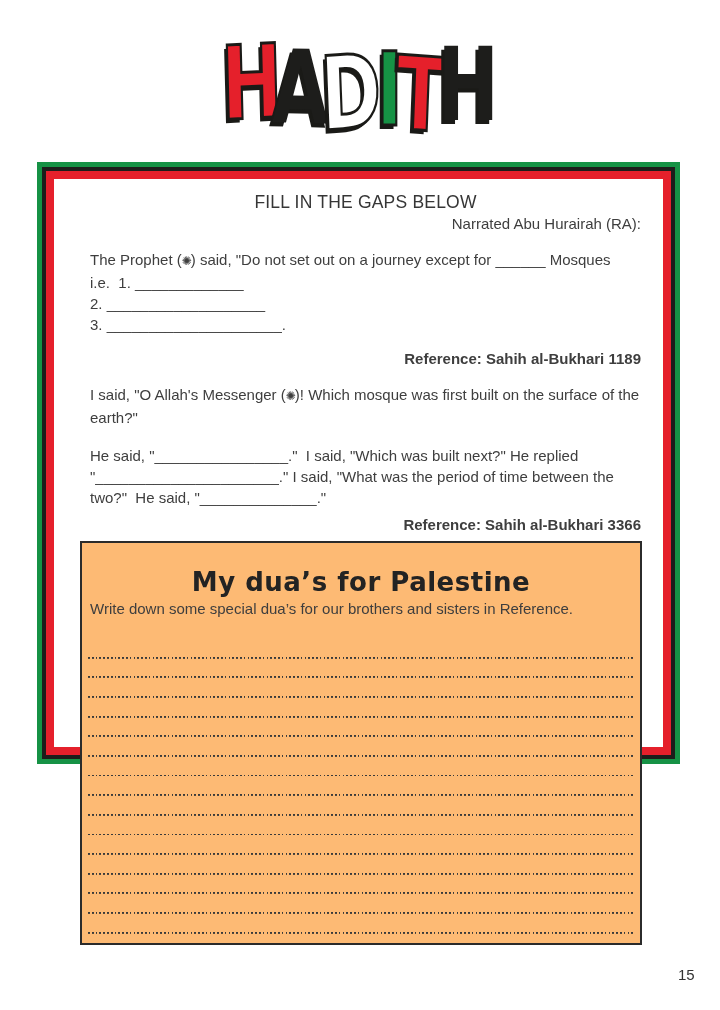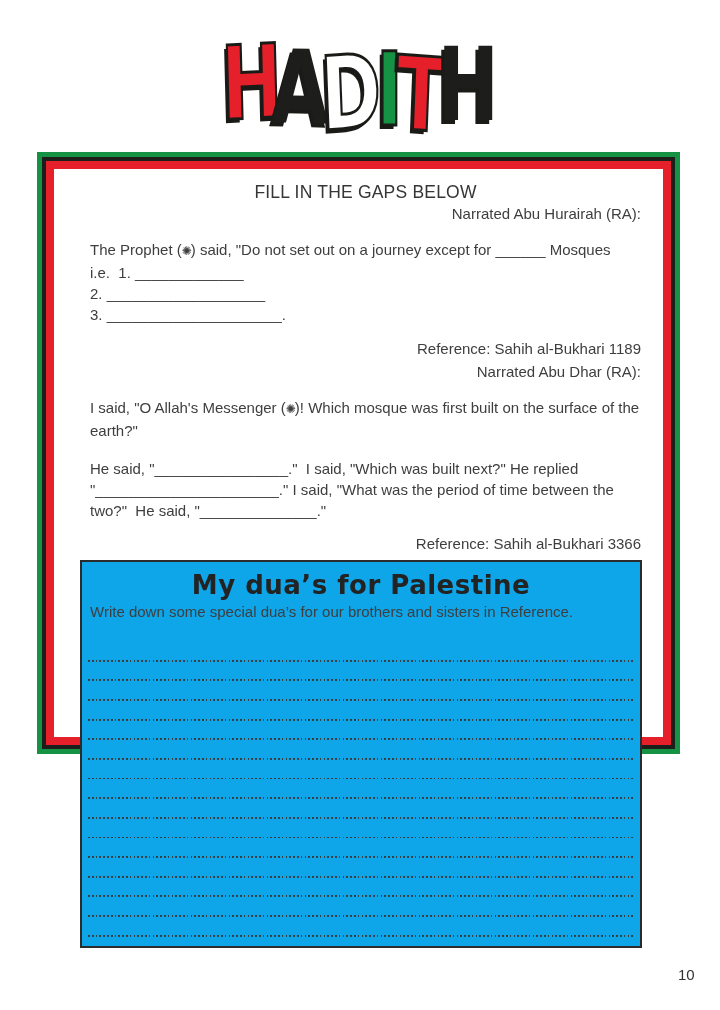--- a/index.html
+++ b/index.html
@@ -16,37 +16,37 @@
   }
   .letter{display:block;text-shadow:-4px 4px 0 #1a1a17;}
   .letter.outlined{-webkit-text-stroke:3px #1a1a17;}
   .l0{transform:rotate(-2deg) translateY(2px);}
   .l1{margin-left:-14px;transform:translateY(7px) rotate(1deg);}
   .l2{margin-left:-12px;transform:translateY(12px) rotate(-3deg);}
   .l3{margin-left:-8px;transform:translateY(9px);}
   .l4{margin-left:-10px;transform:translateY(14px) rotate(3deg);}
   .l5{margin-left:-12px;transform:translateY(4px);}
   
-  .frame{position:absolute;left:37px;top:152px;width:643px;height:602px;
+  .frame{position:absolute;left:37px;top:162px;width:643px;height:602px;
     box-sizing:border-box;border:5px solid #169245;}
   .frame-mid{box-sizing:border-box;width:100%;height:100%;border:4px solid #1d1d1b;}
   .frame-inner{box-sizing:border-box;width:100%;height:100%;border:8px solid #e5202b;background:#fff;}
   .content{box-sizing:border-box;height:100%;padding:12px 22px 0 36px;font-size:15px;line-height:21px;}
   
   .ws-heading{text-align:center;font-size:17.5px;letter-spacing:.2px;color:#363636;line-height:22px;}
   .narrator{white-space:pre-wrap;text-align:right;}
   .para{margin:15px 0 0 0;white-space:pre-wrap;}
   .para.ans{margin-top:17px;}
-  .reference{text-align:right;margin-top:13px;}
-  .reference.r2{margin-top:12px;}
+  .reference{text-align:right;margin-top:13px;font-weight:bold;}
+  .reference.r2{margin-top:6px;}
   .narr2{margin-top:2px;}
   .pbuh{font-size:.8em;letter-spacing:-1px;}
   
   .dua-box{box-sizing:border-box;margin:6px 0 4px -10px;width:562px;
-    border:2px solid #2b2b2b;background:#0ea5e9;padding:8px 6px 9px 6px;}
+    border:2px solid #2b2b2b;background:#fdba74;padding:24px 6px 9px 6px;}
   .dua-heading{
     text-align:center;font-family:"DejaVu Sans",sans-serif;font-weight:bold;
     font-size:26px;line-height:30px;color:#232323;letter-spacing:.5px;
   }
   .dua-subtitle{font-size:15px;line-height:21px;margin-top:1px;padding-left:2px;}
   .writing-lines{margin-top:20px;}
   .wline{
     height:19.65px;
     background-image:repeating-linear-gradient(90deg,#3a3a3a 0 1.7px,transparent 1.7px 3.8px);
     background-size:100% 1.9px;background-position:0 100%;background-repeat:no-repeat;
@@ -74,21 +74,20 @@
         <div class="content">
 
           <div class="ws-heading">FILL IN THE GAPS BELOW</div>
 
           <div class="narrator">Narrated Abu Hurairah (RA):</div>
 
           <p class="para">The Prophet (<span class="pbuh">✺</span>) said, "Do not set out on a journey except for ______ Mosques<br>i.e.  1. _____________<br>2. ___________________<br>3. _____________________.</p>
 
           <div class="reference">Reference: Sahih al-Bukhari 1189</div>
 
-          <div class="narrator narr2">Narrated Abu Dhar (RA):</div>
 
           <p class="para">I said, "O Allah's Messenger (<span class="pbuh">✺</span>)! Which mosque was first built on the surface of the earth?"</p>
 
           <p class="para ans">He said, "________________."  I said, "Which was built next?" He replied "______________________." I said, "What was the period of time between the two?"  He said, "______________."</p>
 
           <div class="reference r2">Reference: Sahih al-Bukhari 3366</div>
 
           <div class="dua-box">
             <div class="dua-heading">My dua’s for Palestine</div>
             <div class="dua-subtitle">Write down some special dua’s for our brothers and sisters in Reference.</div>
@@ -109,14 +108,14 @@
                 <div class="wline"></div>
                 <div class="wline"></div>
               </div>
           </div>
 
         </div>
       </div>
     </div>
   </div>
 
-  <div class="page-number">10</div>
+  <div class="page-number">15</div>
 </div>
 
 </body></html>

